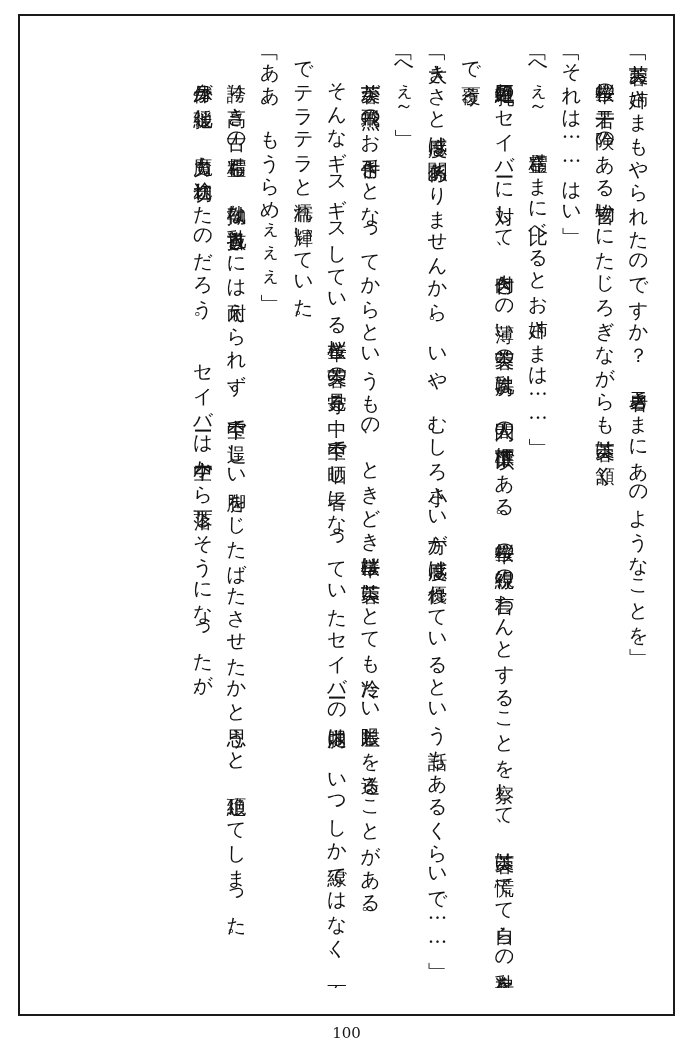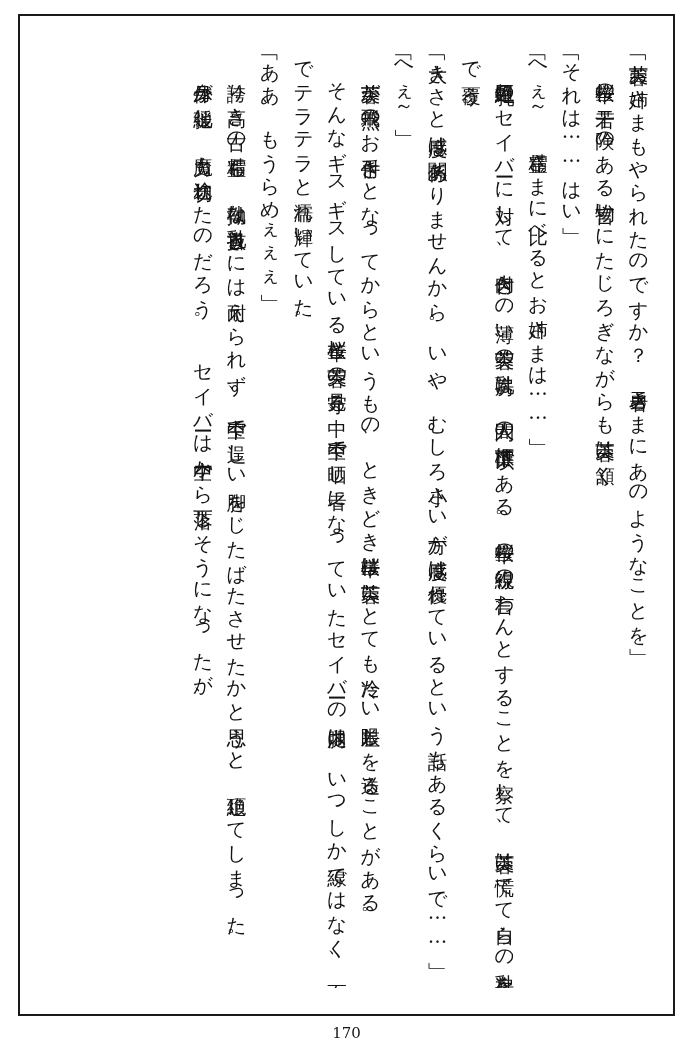--- a/index.html
+++ b/index.html
@@ -78,14 +78,14 @@
     <p>超絶巨乳のセイバーに対して、肉付きの薄い芙蓉の乳房は、人間の標準以下である。桜華の視線の言わんとすることを察して、芙蓉は慌てて自らの乳房を腕で覆う。</p>
     <p class="noindent">「大きさと感度は関係ありませんから。いや、むしろ小さい方が感度は優れているという話もあるくらいで……」</p>
     <p class="noindent">「へぇ～」</p>
     <p>芙蓉が飛燕のお手付きとなってからというもの、ときどき桜華は芙蓉にとても冷たい眼差しを送ることがある。</p>
     <p>そんなギスギスしている桜華と芙蓉の見守る中、空中で晒し者になっていたセイバーの内腿は、いつしか線ではなく、面でテラテラと濡れ輝いていた。</p>
     <p class="noindent">「ああ、もうらめぇぇぇ」</p>
     <p>誇り高き古の精霊も、執拗な乳首扱きには耐えられず、空中で逞しい脚をじたばたさせたかと思うと、絶頂してしまった。</p>
     <p>身体が弛緩し、魔力も途切れたのだろう。　セイバーは空中から落下しそうになったが、</p>
   </div>
 
-  <div class="page-number">170</div>
+  <div class="page-number">100</div>
 </div>
 
 </body></html>

